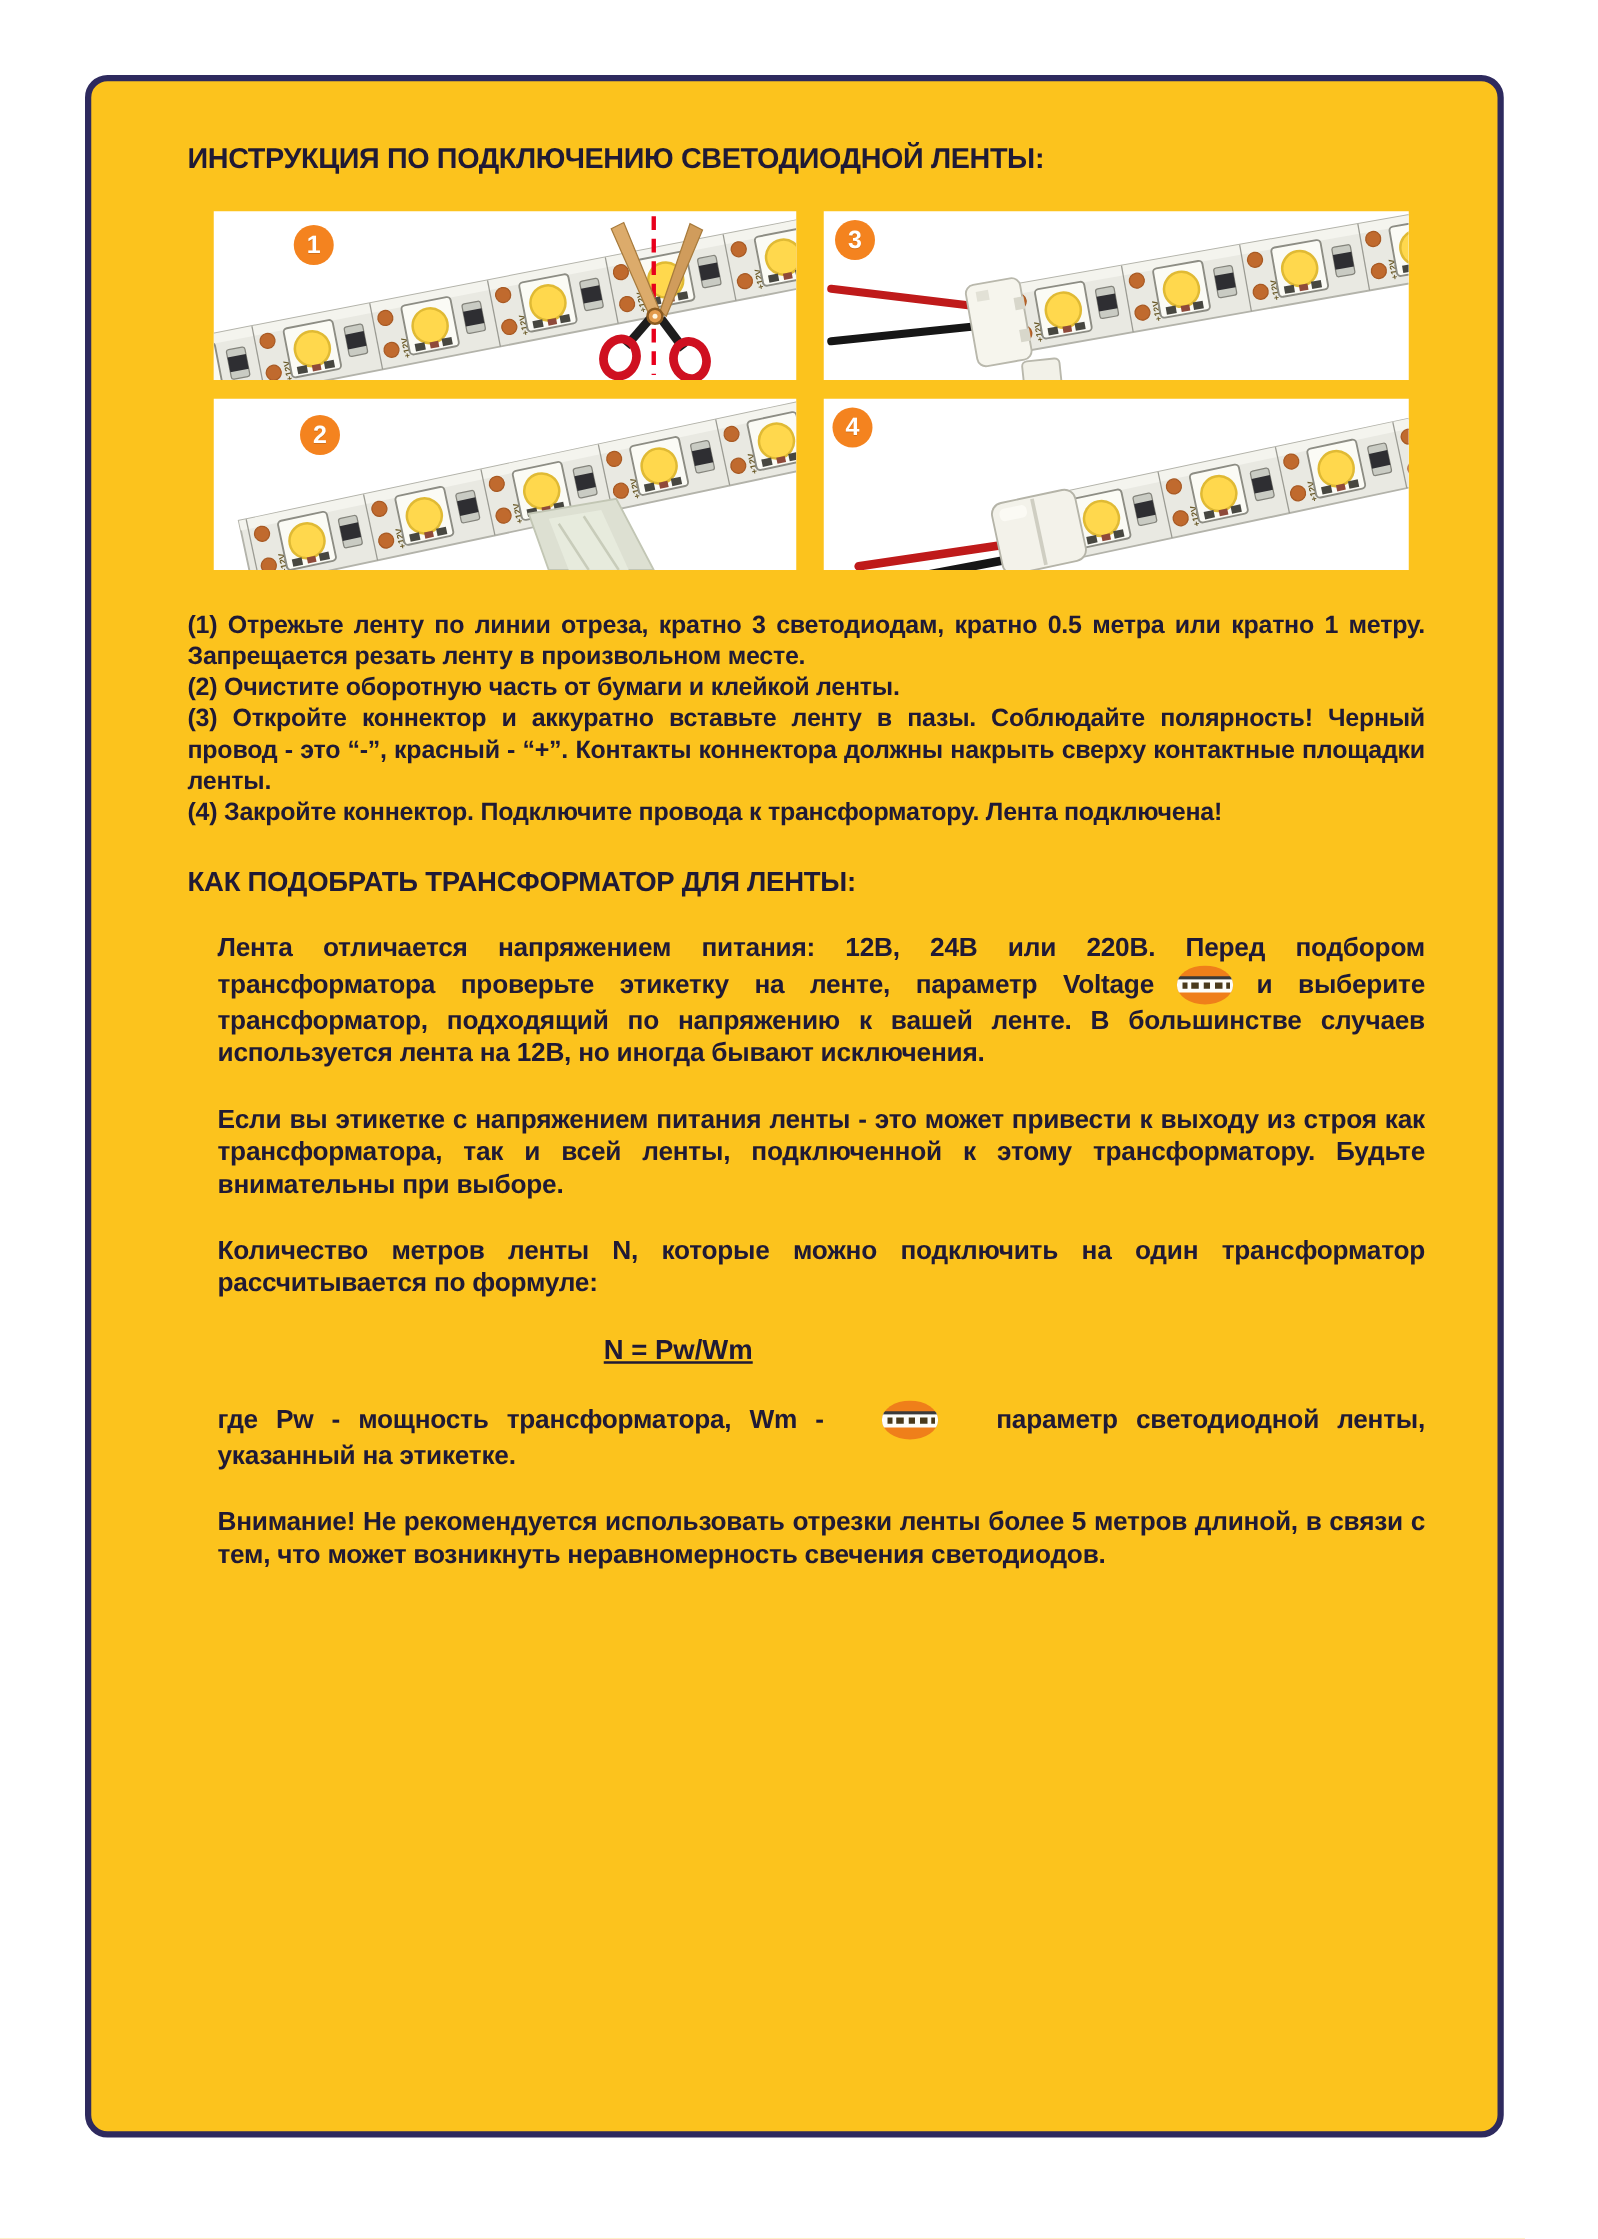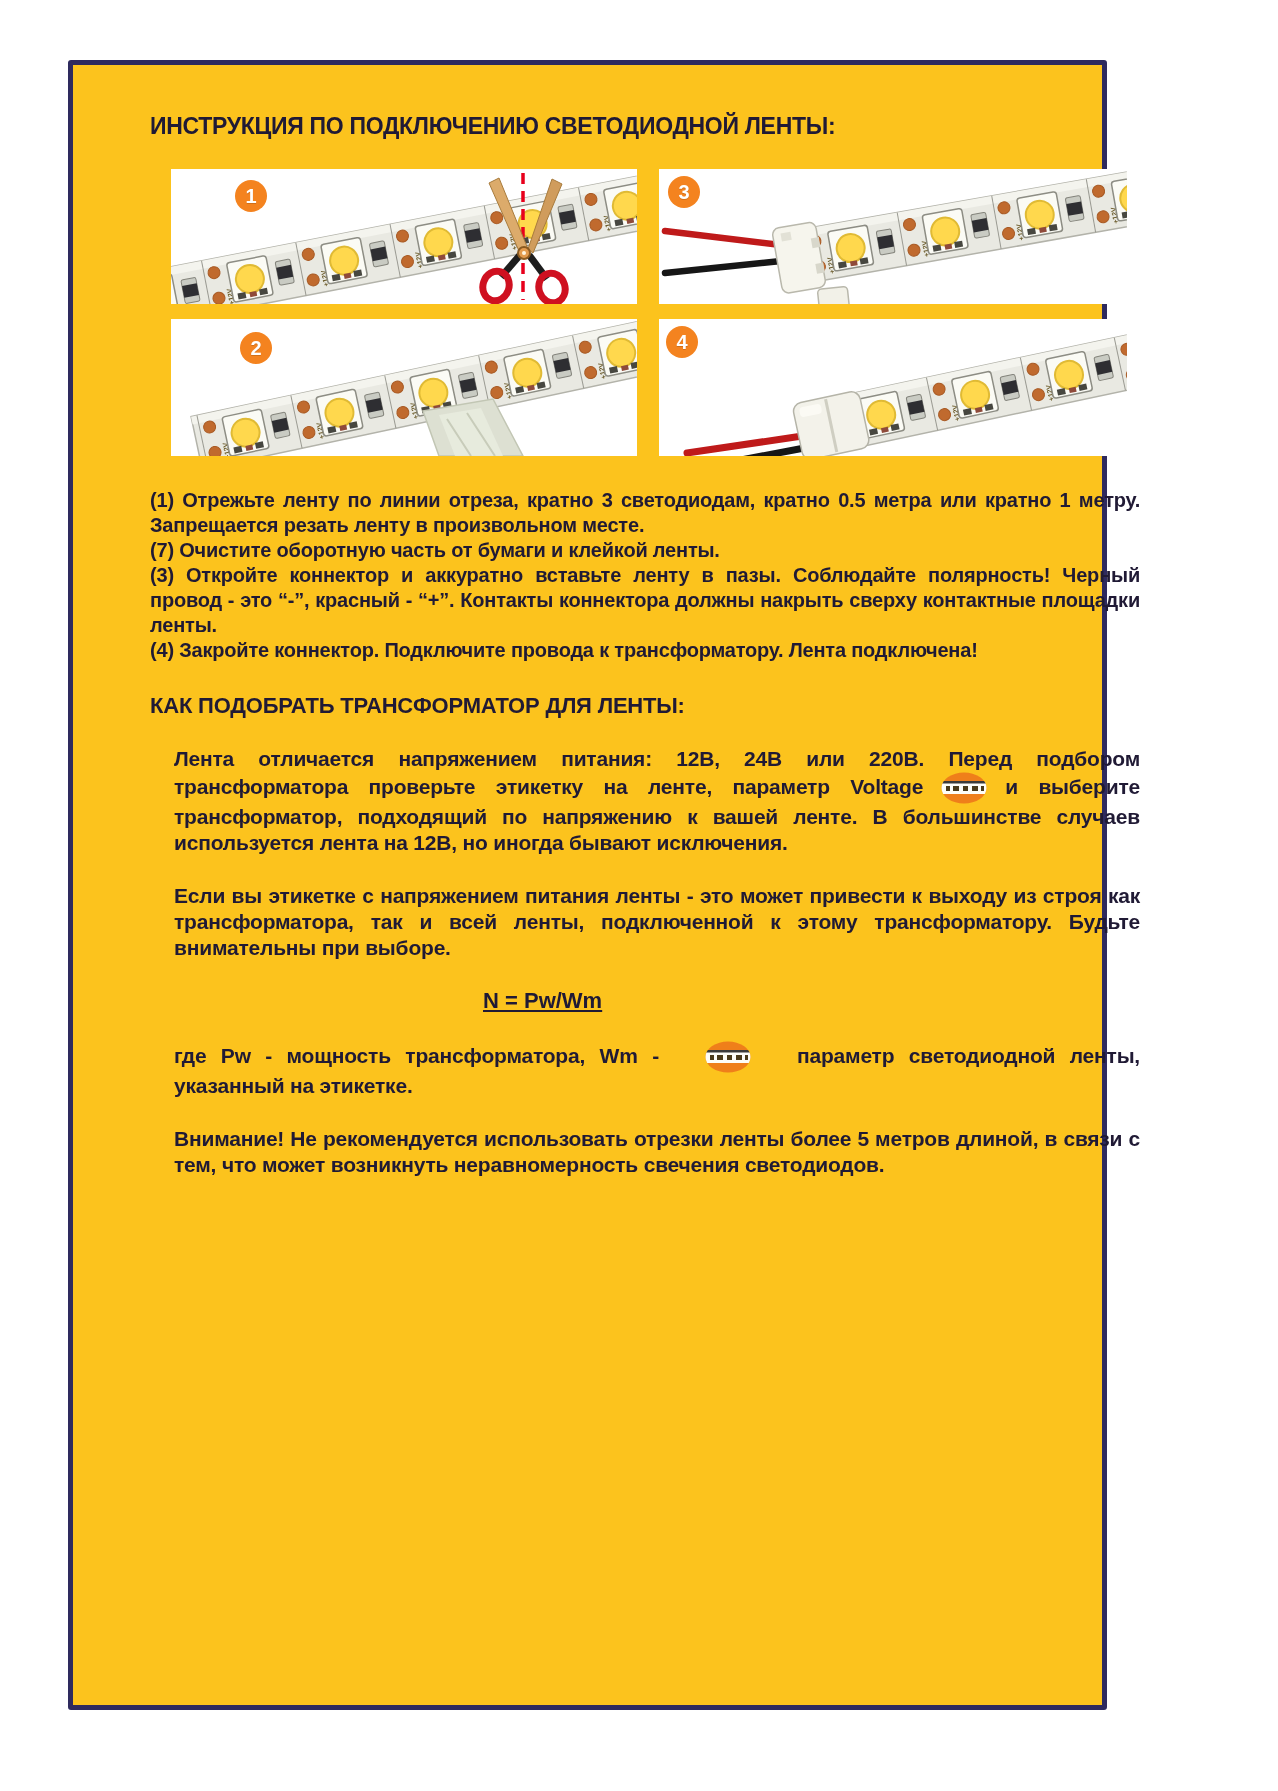--- a/index.html
+++ b/index.html
@@ -11,23 +11,23 @@
     --wire-black:#161616;
     --led-yellow:#FFD84D;
     --cut-line-red:#E8001C;
   }
   html,body{margin:0;padding:0;}
   body{
     width:1278px;height:1791px;position:relative;background:#ffffff;
     font-family:"Liberation Sans",sans-serif;color:var(--text);
   }
   .panel{
-    position:absolute;left:68px;top:60px;width:1039px;height:1650px;
+    position:absolute;left:68px;top:60px;width:1135px;height:1650px;
     box-sizing:border-box;background:var(--panel-bg);
-    border:5px solid var(--panel-border);border-radius:3px;
+    border:5px solid var(--panel-border);border-radius:18px;
   }
   .content{
     position:absolute;left:77px;top:48px;width:990px;
   }
   .page-title{
     font-size:23px;font-weight:bold;letter-spacing:-0.3px;line-height:1.2;
     color:var(--text);
   }
   .photo-grid{
     margin-left:21px;margin-top:28px;width:956px;
@@ -172,21 +172,21 @@
             <line x1="172" y1="80" x2="172" y2="134" stroke="#CFCEC2" stroke-width="3"></line>
             <rect x="144" y="83" width="22" height="10" rx="4" fill="#FBFAF4"></rect>
           </g>
         </svg>
         <div class="badge b4">4</div>
       </div>
     </div>
 
     <div class="instructions">
       <div class="instr-item">(1) Отрежьте ленту по линии отреза, кратно 3 светодиодам, кратно 0.5 метра или кратно 1 метру. Запрещается резать ленту в произвольном месте.</div>
-      <div class="instr-item">(7) Очистите оборотную часть от бумаги и клейкой ленты.</div>
+      <div class="instr-item">(2) Очистите оборотную часть от бумаги и клейкой ленты.</div>
       <div class="instr-item">(3) Откройте коннектор и аккуратно вставьте ленту в пазы. Соблюдайте полярность! Черный провод - это “-”, красный - “+”. Контакты коннектора должны накрыть сверху контактные площадки ленты.</div>
       <div class="instr-item">(4) Закройте коннектор. Подключите провода к трансформатору. Лента подключена!</div>
     </div>
 
     <div class="section-heading">КАК ПОДОБРАТЬ ТРАНСФОРМАТОР ДЛЯ ЛЕНТЫ:</div>
 
     <div class="para">
       <span>Лента отличается напряжением питания: 12В, 24В или 220В. Перед подбором трансформатора проверьте этикетку на ленте, параметр Voltage</span><span class="label-icon voltage"><svg viewBox="0 0 46 32" width="46" height="32">
         <ellipse cx="23" cy="16" rx="22.5" ry="15.5" fill="#EF7F1A"></ellipse>
         <clipPath id="clip-ic1">
@@ -199,20 +199,21 @@
           <rect x="12" y="14" width="6" height="5" fill="#4A3A1A"></rect>
           <rect x="22" y="14" width="5" height="5" fill="#4A3A1A"></rect>
           <rect x="31" y="14" width="6" height="5" fill="#4A3A1A"></rect>
           <rect x="40" y="14" width="3" height="5" fill="#4A3A1A"></rect>
         </g>
       </svg></span><span>и выберите трансформатор, подходящий по напряжению к вашей ленте. В большинстве случаев используется лента на 12В, но иногда бывают исключения.</span>
     </div>
 
     <div class="para">Если вы этикетке с напряжением питания ленты - это может привести к выходу из строя как трансформатора, так и всей ленты, подключенной к этому трансформатору. Будьте внимательны при выборе.</div>
 
+    <div class="para">Количество метров ленты N, которые можно подключить на один трансформатор рассчитывается по формуле:</div>
 
     <div class="formula">N = Pw/Wm</div>
 
     <div class="para">
       <span>где Pw - мощность трансформатора, Wm -</span><span class="label-icon wm"><svg viewBox="0 0 46 32" width="46" height="32">
         <ellipse cx="23" cy="16" rx="22.5" ry="15.5" fill="#EF7F1A"></ellipse>
         <clipPath id="clip-ic2">
               <ellipse cx="23" cy="16" rx="22.5" ry="15.5"></ellipse>
             </clipPath>
         <g clip-path="url(#clip-ic2)">

